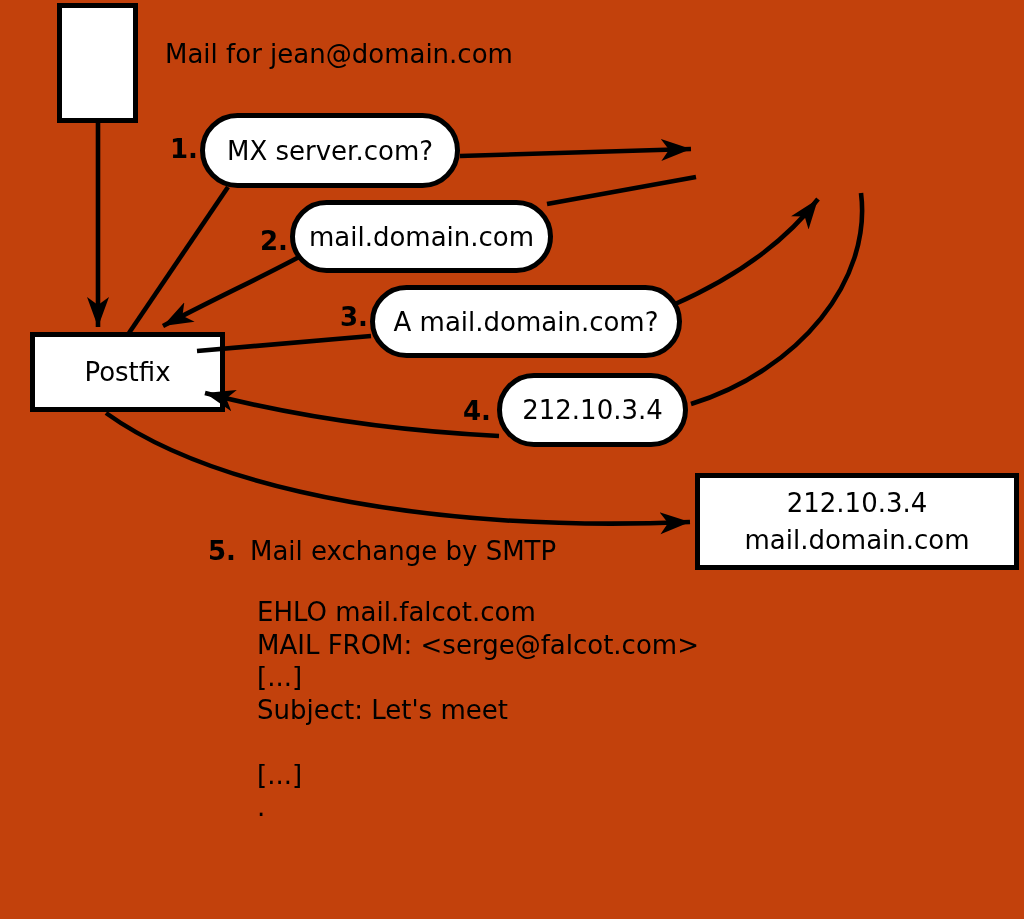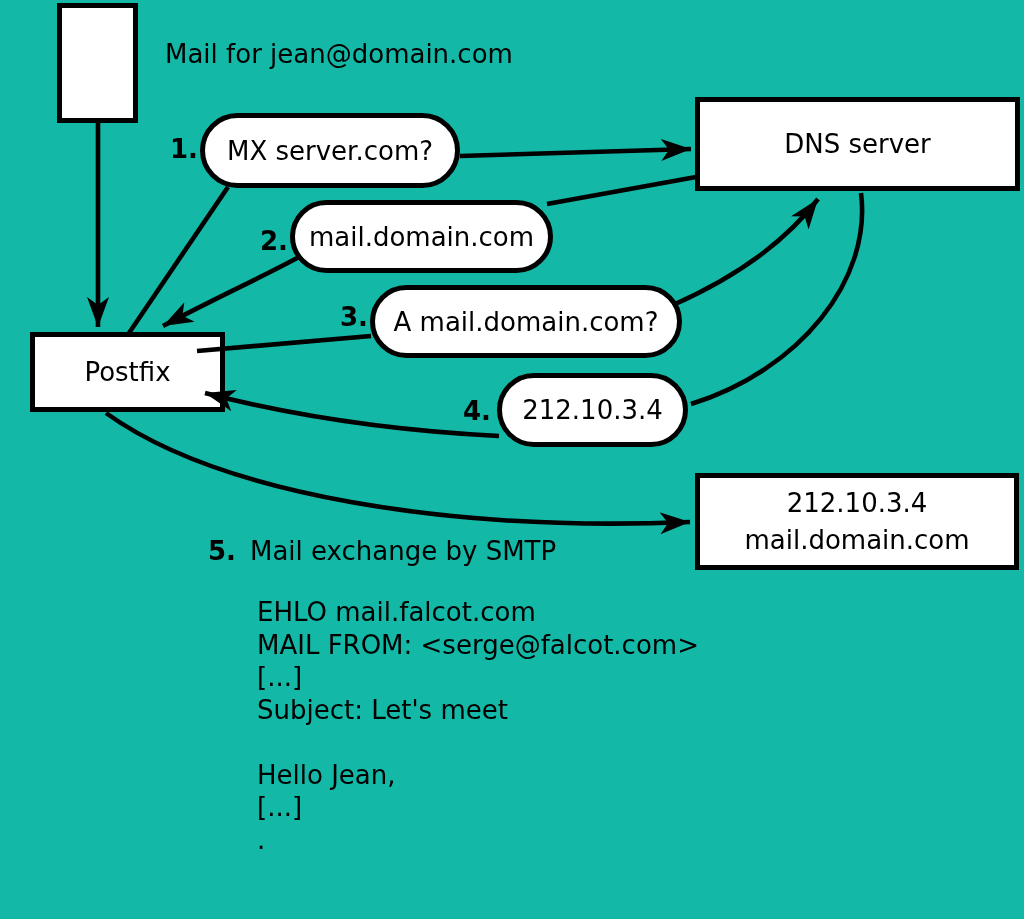--- a/index.html
+++ b/index.html
@@ -1,17 +1,17 @@
 <!DOCTYPE html>
 <html><head>
 <meta charset="utf-8">
 <style>
   html,body{margin:0;padding:0;background:#fff;}
   .canvas{
-    position:relative;width:1024px;height:919px;background:#14b8a6;
+    position:relative;width:1024px;height:919px;background:#c2410c;
     font-family:"DejaVu Sans",sans-serif;color:#000;overflow:hidden;
   }
   .box{
     position:absolute;box-sizing:border-box;background:#fff;
     border:5px solid #000;display:flex;align-items:center;justify-content:center;
     font-size:26px;text-align:center;
   }
   .pill{border-radius:40px;}
   .lbl{position:absolute;font-size:26px;line-height:1;white-space:pre;}
   .num{font-weight:bold;text-align:right;width:80px;}
@@ -24,23 +24,20 @@
 </style>
 </head>
 <body>
 
 <div class="canvas">
 
   <div class="box" style="left:57px;top:3px;width:81px;height:120px;"></div>
 
   <div class="lbl" style="left:165px;top:41px;">Mail for jean@domain.com</div>
 
-  <div class="box" style="left:695px;top:97px;width:325px;height:94px;">
-    <span>DNS server</span>
-  </div>
 
   <div class="box" style="left:2px;top:332px;width:195px;height:80px;margin-left:28px;">
     <span>Postfix</span>
   </div>
 
   <div class="box two-line" style="left:695px;top:473px;width:324px;height:97px;">
     <span>212.10.3.4</span>
     <span>mail.domain.com</span>
   </div>
 
@@ -64,21 +61,20 @@
   <div class="lbl num" style="left:156px;top:538px;">5.</div>
 
   <div class="lbl" style="left:250px;top:538px;">Mail exchange by SMTP</div>
 
   <div class="smtp">
     <div class="smtp-line">EHLO mail.falcot.com</div>
     <div class="smtp-line">MAIL FROM: &lt;serge@falcot.com&gt;</div>
     <div class="smtp-line">[...]</div>
     <div class="smtp-line">Subject: Let's meet</div>
     <div class="smtp-line"></div>
-    <div class="smtp-line">Hello Jean,</div>
     <div class="smtp-line">[...]</div>
     <div class="smtp-line">.</div>
   </div>
 
   <svg class="connectors" width="1024" height="919" viewBox="0 0 1024 919">
     <defs>
       <marker id="arrow" markerUnits="userSpaceOnUse" markerWidth="34" markerHeight="26" refX="30" refY="13" orient="auto">
         <path d="M0,2 L30,13 L0,24 L8,13 Z" fill="#000"></path>
       </marker>
     </defs>

